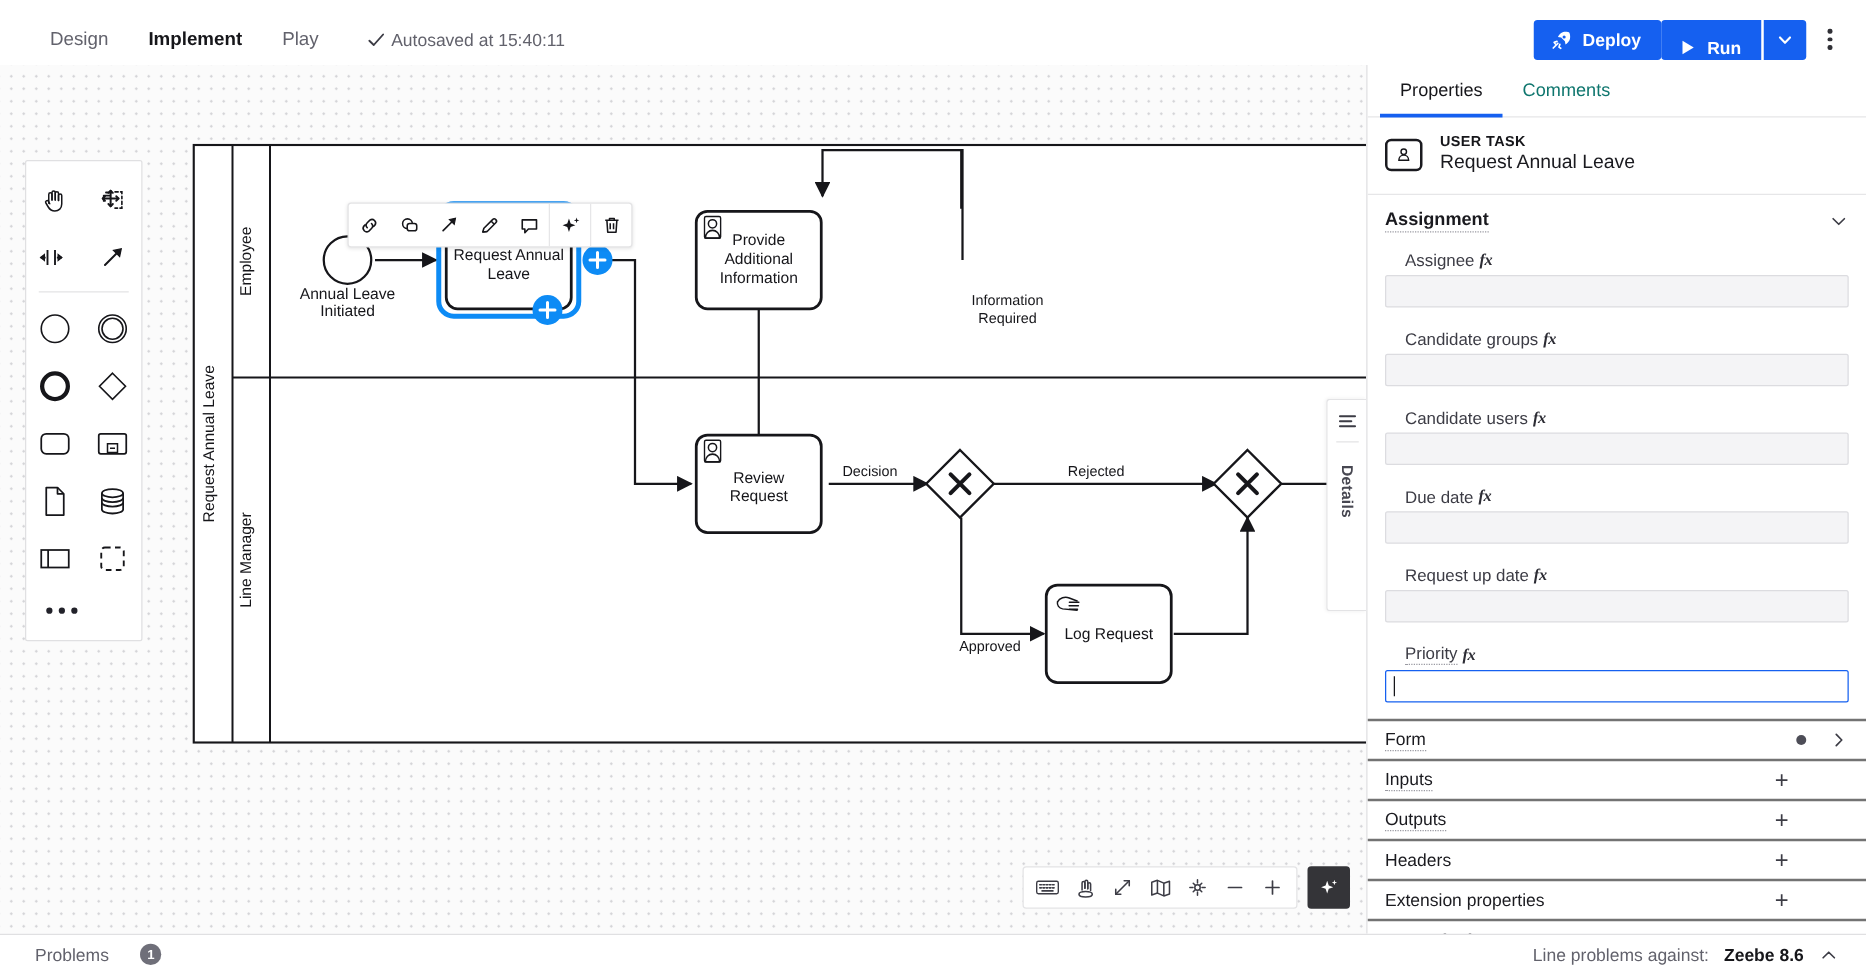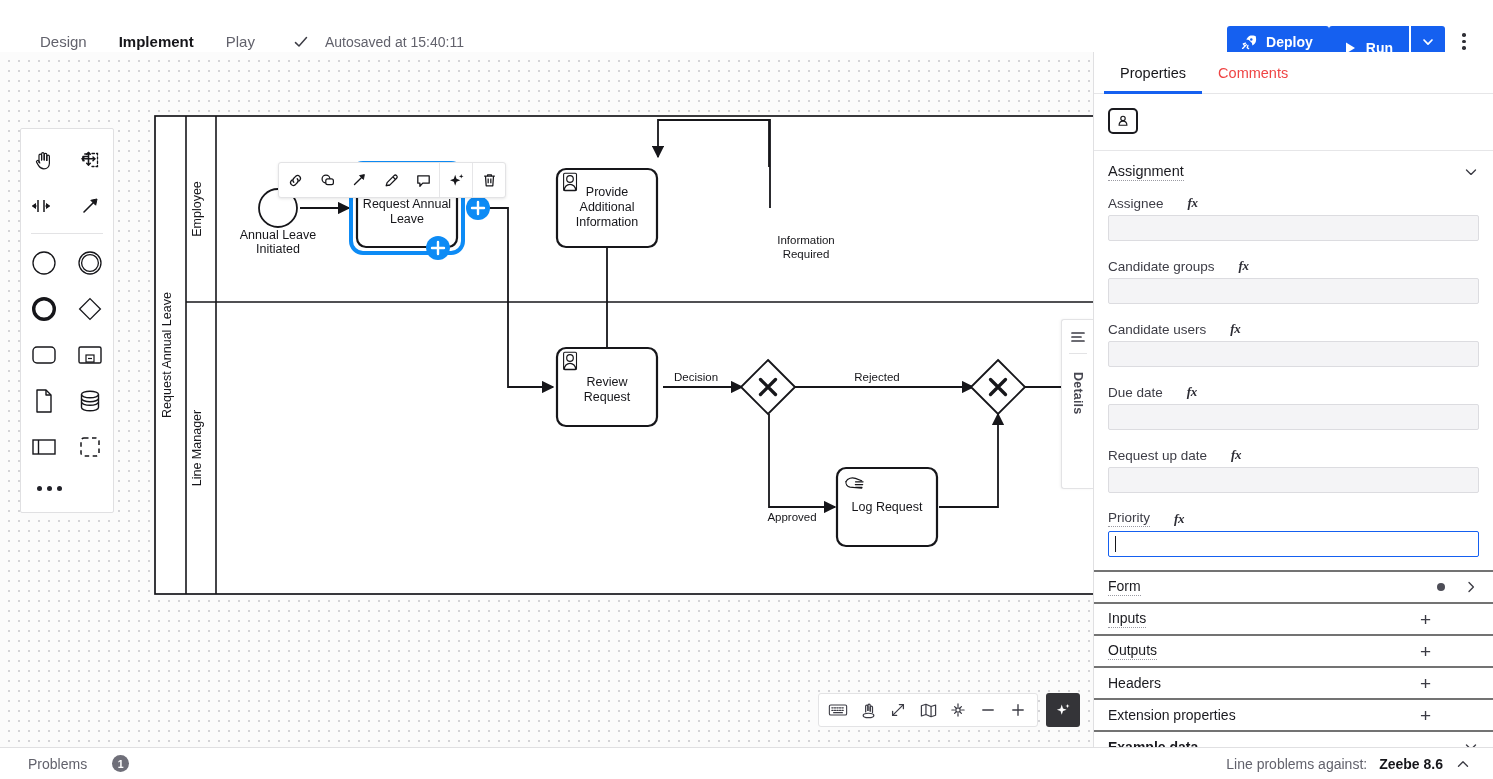--- a/index.html
+++ b/index.html
@@ -7,36 +7,36 @@
   body {
     width:1493px; height:779px;
     font-family:"Liberation Sans", sans-serif;
     background:#ffffff; color:#1a1a1a;
     overflow:hidden; position:relative;
     -webkit-font-smoothing:antialiased;
   }
 
   
   .topbar{
-    position:absolute; left:0; top:16px; width:1493px; height:52px;
+    position:absolute; left:0; top:6px; width:1493px; height:52px;
     background:#fff; display:flex; align-items:center;
     border-bottom:1px solid #e6e6e6;
   }
   .tabs{ display:flex; align-items:center; height:52px; margin-left:24px; gap:0; }
   .tab{
     height:52px; display:flex; align-items:center; padding:0 16px;
     font-size:15px; color:#62626c; cursor:pointer; position:relative;
   }
   .tab.active{ color:#16161a; font-weight:700; }
   .tab.active::after{
     content:""; position:absolute; left:8px; right:8px; bottom:0; height:3px;
     background:#1560f0; border-radius:1px;
   }
   .autosave{
-    display:flex; align-items:center; gap:16px; margin-left:22px;
+    display:flex; align-items:center; gap:4px; margin-left:22px;
     font-size:14px; color:#62626c;
   }
   .check-ic{ width:16px; height:16px; display:block; }
 
   .topright{ margin-left:auto; display:flex; align-items:center; margin-right:16px; }
   .btn-primary{
     background:#1560f0; color:#fff; border:none; border-radius:3px;
     height:32px; padding:0 16px 0 14px; font-size:14px; font-weight:600;
     display:flex; align-items:center; gap:9px; cursor:pointer;
     font-family:"Liberation Sans", sans-serif;
@@ -119,21 +119,21 @@
   }
 
   
   .props{
     position:absolute; right:0; top:52px; width:400px; height:695px;
     background:#fff; border-left:1px solid #e0e0e2; overflow:hidden;
   }
   .ptabs{ display:flex; height:42px; border-bottom:1px solid #e6e6e8; padding-left:10px; }
   .ptab{
     height:42px; display:flex; align-items:center; padding:0 16px; font-size:14.5px;
-    color:#ef4444; cursor:pointer; position:relative;
+    color:#0f766e; cursor:pointer; position:relative;
   }
   .ptab.active{ color:#16161a; font-weight:400; }
   .ptab.active::after{ content:""; position:absolute; left:0; right:0; bottom:0; height:3px; background:#1560f0;}
   .phead{
     display:flex; align-items:center; gap:14px; padding:14px 14px 16px 14px;
     border-bottom:1px solid #e6e6e8;
   }
   .phead-ic{
     width:30px;height:26px;border:2.2px solid #1a1a1f;border-radius:5px;
     display:flex;align-items:center;justify-content:center;flex:none;
@@ -144,22 +144,22 @@
   .group-hdr{
     display:flex; align-items:center; justify-content:space-between;
     padding:12px 14px 10px 14px; cursor:pointer;
   }
   .group-hdr .gt{
     font-size:14.5px; color:#1a1a1f; font-weight:700;
   }
   .dotted{ border-bottom:1.5px dotted #9a9aa2; padding-bottom:1px; }
   .field{ padding:0 14px 2px 14px; }
   .field-label{
-    display:flex; align-items:center; gap:24px; font-size:13.5px; color:#3c3c45;
-    margin:4px 0 4px 0;
+    display:flex; align-items:center; gap:4px; font-size:13.5px; color:#3c3c45;
+    margin:4px 0 4px 16px;
   }
   .fx{ font-style:italic; font-weight:700; font-size:13px; color:#2c2c34;
        font-family:"Liberation Serif", serif; letter-spacing:-.3px;}
   .input{
     width:100%; height:26px; background:#f4f4f6; border:1px solid #dcdce0;
     border-radius:2px; margin-bottom:11px;
   }
   .input.focused{
     background:#fff; border:1.6px solid #1560f0; position:relative;
   }
@@ -641,24 +641,28 @@
 
   <div class="phead">
     <div class="phead-ic">
       <svg width="16" height="16" viewBox="0 0 16 16">
           <g fill="none" stroke="#16161a" stroke-width="1.15">
         <circle cx="8" cy="5.4" r="2.2"></circle>
         <path d="M4.1 12.2 c0-2.4 1.75-4.1 3.9-4.1 s3.9 1.7 3.9 4.1 z"></path>
       </g>
         </svg>
     </div>
+    <div>
+      <div class="phead-kind">USER TASK</div>
+      <div class="phead-name">Request Annual Leave</div>
+    </div>
   </div>
 
   <div class="group-hdr">
-    <span class="gt dotted" style="font-weight:400">Assignment</span>
+    <span class="gt dotted" style="font-weight:700">Assignment</span>
     <svg width="16" height="16" viewBox="0 0 16 16">
       <path d="M3.5 6 L8 10.4 L12.5 6" fill="none" stroke="#3c3c45" stroke-width="1.35" stroke-linecap="round" stroke-linejoin="round"></path>
     </svg>
   </div>
 
   <div class="field">
     <div class="field-label">
       <span>Assignee</span>
       <span class="fx">fx</span>
     </div>

